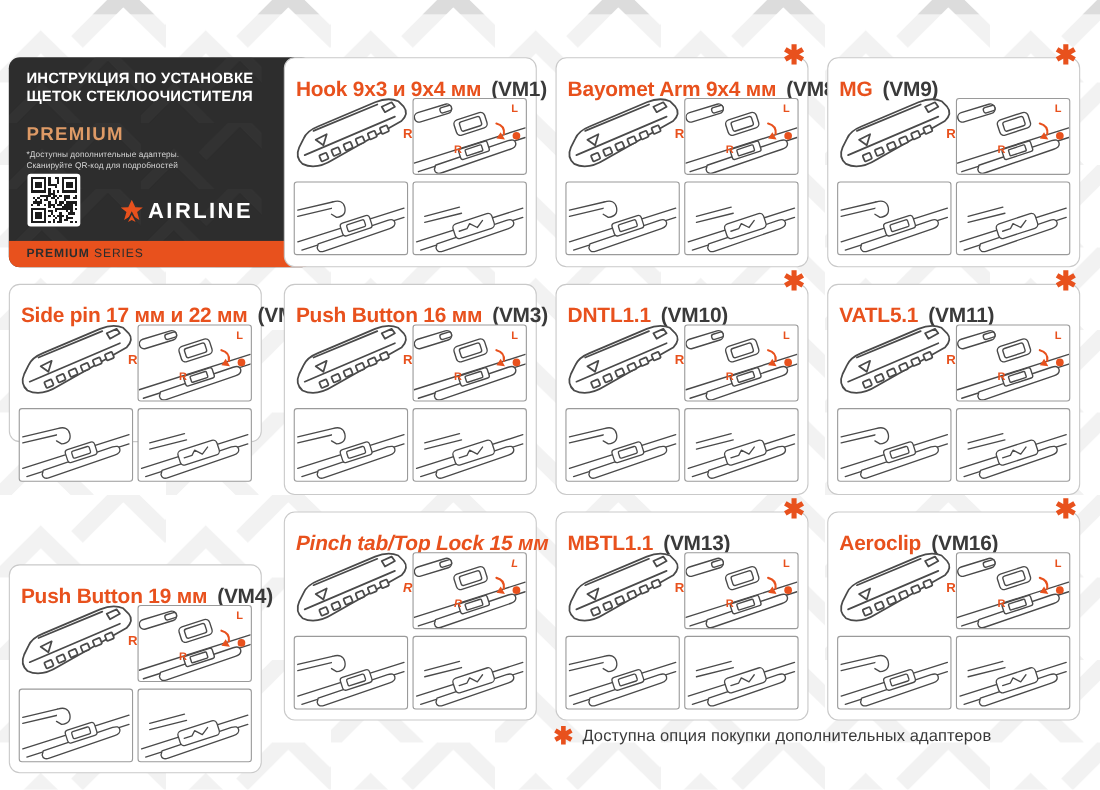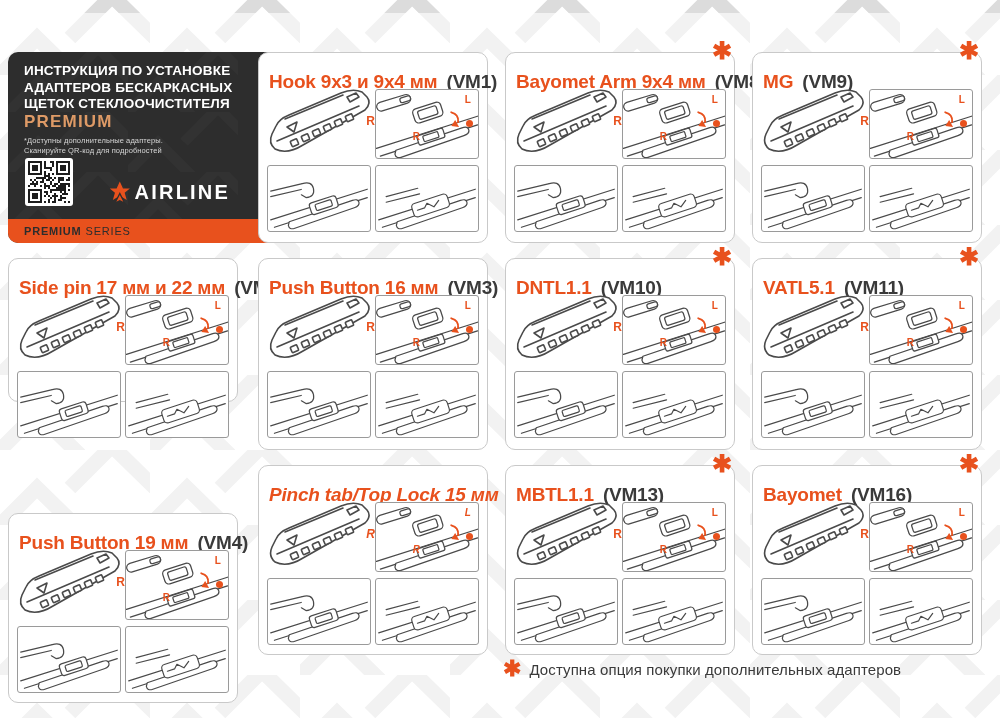--- a/index.html
+++ b/index.html
@@ -173,21 +173,20 @@
 </svg>
 
 <div class="layer">
 
   <div class="header-panel">
     <svg class="header-pattern" width="230" height="191" aria-hidden="true">
       <rect width="230" height="191" fill="url(#chev-dark)" opacity="0.55"></rect>
     </svg>
     <div class="hp-title">
       <div>ИНСТРУКЦИЯ ПО УСТАНОВКЕ</div>
-      <div>АДАПТЕРОВ БЕСКАРКАСНЫХ</div>
       <div>ЩЕТОК СТЕКЛООЧИСТИТЕЛЯ</div>
     </div>
     <div class="hp-premium">PREMIUM</div>
     <div class="hp-note">
       <div>*Доступны дополнительные адаптеры.</div>
       <div>Сканируйте QR-код для подробностей</div>
     </div>
     <div class="hp-qr">
       <svg id="qr-svg" viewBox="0 0 21 21" width="42" height="42" shape-rendering="crispEdges">
           <rect x="8" y="0" width="1" height="1" fill="#1d1d1d"></rect>
@@ -661,21 +660,21 @@
     </div>
     <div class="art-box box-br">
       <svg viewBox="0 0 104 70">
             <use href="#sym-step-done"></use>
           </svg>
     </div>
   </section>
       <section class="panel" style="left: 752px; top: 465px; width: 230px; height: 190px;">
     <div class="pa">✱</div>
     <h2 class="panel-title">
-      <span class="t-accent">Bayomet</span>
+      <span class="t-accent">Aeroclip</span>
       <span class="t-code">(VM16)</span>
     </h2>
     <div class="art-main">
       <svg viewBox="0 0 112 96">
             <use href="#sym-adapter-main"></use>
           </svg>
       <span class="lbl lbl-r">R</span>
       <span class="lbl lbl-l">L</span>
       <span class="dot"></span>
     </div>

